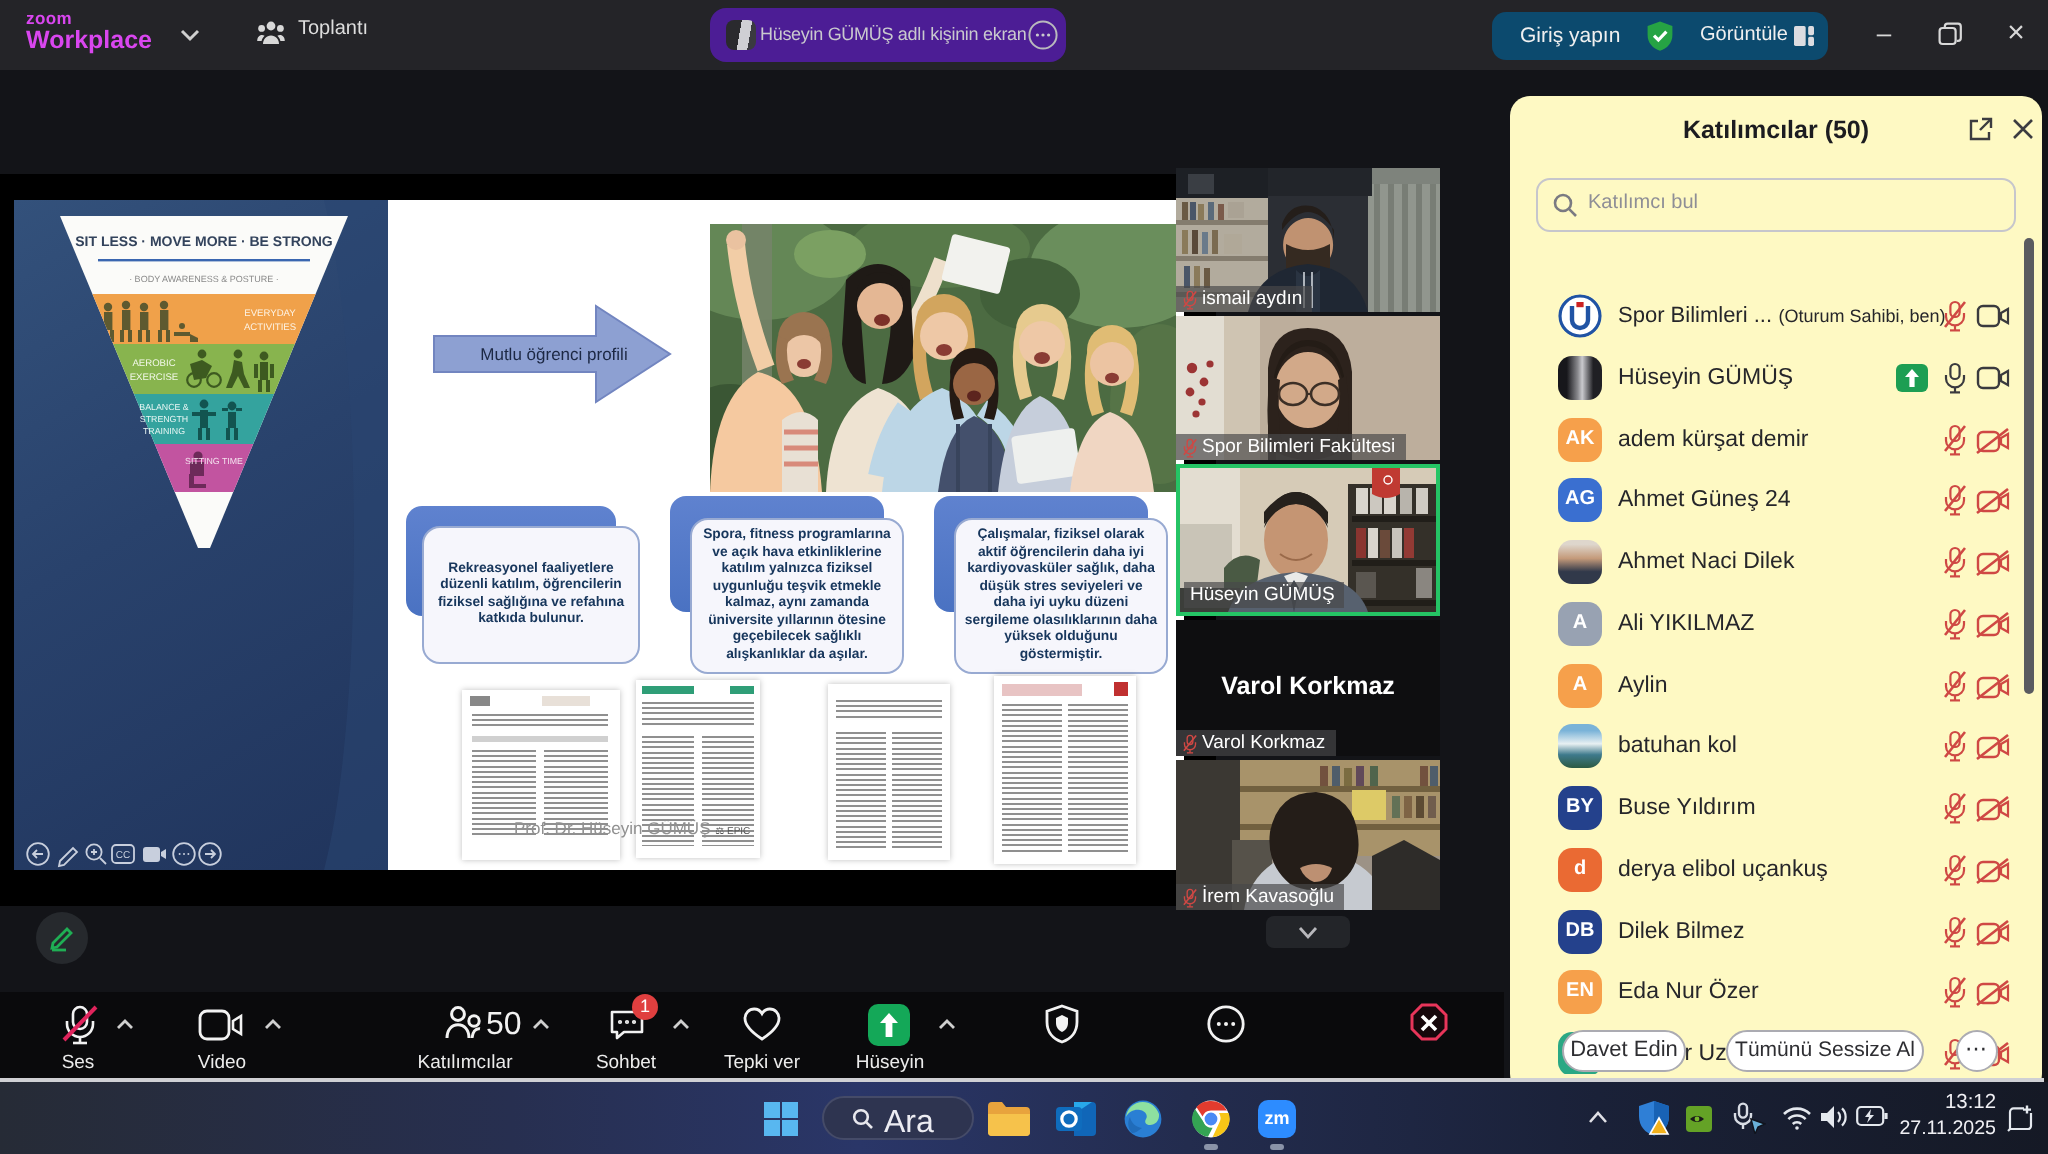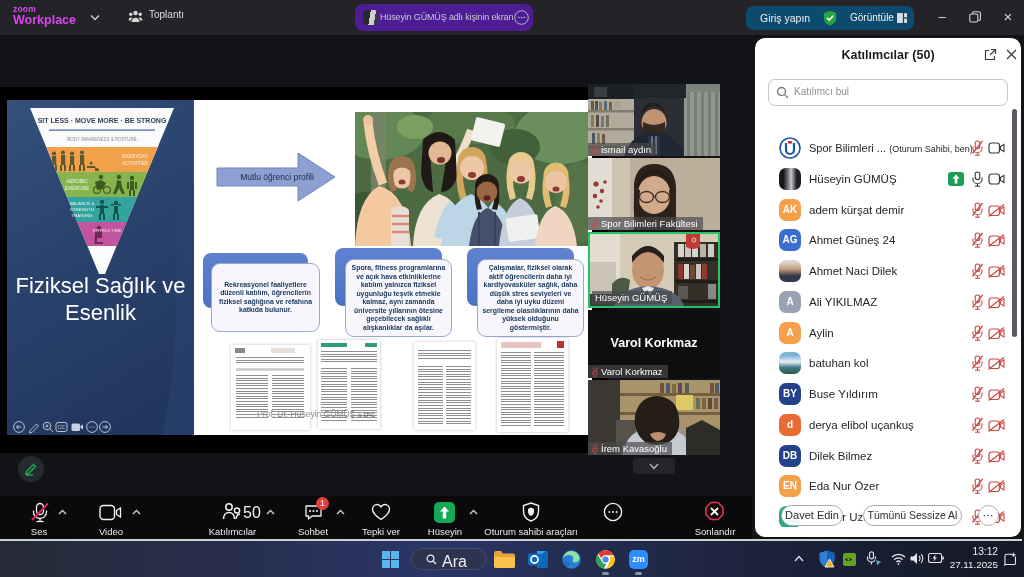--- a/index.html
+++ b/index.html
@@ -31,21 +31,21 @@
   .twhite { position:absolute; background:#f6f6fc; border:1px solid #98aad2; border-radius:9px; display:flex; align-items:center; justify-content:center; }
   .tin { color:#17365c; text-align:center; padding:2px 4px; line-height:8.5px; font-weight:bold; }
   .paper { position:absolute; background:#fff; box-shadow:0 0 3px rgba(0,0,0,0.25); }
   .plines { position:absolute; background:repeating-linear-gradient(180deg,#8f8f8f 0 1px,#fdfdfd 1px 2.6px); }
   
   #toolbar { position:absolute; left:0; top:496px; width:752px; height:45px; background:#0a0a0c; color:#ececec; }
   .tbtn { position:absolute; top:0; height:45px; text-align:center; }
   .tbtn .lbl { position:absolute; bottom:4px; width:100%; font-size:9.5px; color:#ececec; white-space:nowrap; }
   .caret2 { position:absolute; top:13px; }
   
-  #panel { position:absolute; left:755px; top:38px; width:266px; height:499px; background:#ffffff; border-radius:10px; }
+  #panel { position:absolute; left:755px; top:48px; width:266px; height:499px; background:#fef9c3; border-radius:10px; }
   #rows { position:absolute; left:0; top:71px; width:258px; height:390px; overflow:hidden;margin-top:28px; }
   .prow { position:absolute; left:0; width:258px; height:31px; }
   .pav { position:absolute; left:24px; top:0; width:22px; height:22px; border-radius:7px; color:#fff; font-size:10px; font-weight:bold; text-align:center; line-height:22px; }
   .pname { position:absolute; left:54px; top:0; font-size:11.5px; color:#26262a; line-height:22px; white-space:nowrap; }
   .pbtn { position:absolute; height:21px; border:1px solid #ababb2; border-radius:11px; font-size:11px; color:#2e2e32; text-align:center; line-height:19px; background:#fff; }
   .micoff { position:absolute; left:216px; top:3px; }
   .camoff { position:absolute; left:233px; top:5px; }
   
   #taskbar { position:absolute; left:0; top:541px; width:1024px; height:36px; background:linear-gradient(90deg,#262b36 0%,#272f50 25%,#2a3668 42%,#232c4e 58%,#1a2138 78%,#151925 100%); }
 </style>
@@ -197,21 +197,20 @@
       <text x="73" y="33" text-anchor="middle" font-size="4.5" fill="#8a8a8a" font-family="Liberation Sans">· BODY AWARENESS &amp; POSTURE ·</text>
       <text x="106" y="50" text-anchor="middle" font-size="4.8" fill="#fdf2e2" font-family="Liberation Sans">EVERYDAY</text>
       <text x="106" y="57" text-anchor="middle" font-size="4.8" fill="#fdf2e2" font-family="Liberation Sans">ACTIVITIES</text>
       <text x="48" y="75" text-anchor="middle" font-size="4.8" fill="#f2f8e8" font-family="Liberation Sans">AEROBIC</text>
       <text x="48" y="82" text-anchor="middle" font-size="4.8" fill="#f2f8e8" font-family="Liberation Sans">EXERCISE</text>
       <text x="53" y="97" text-anchor="middle" font-size="4.4" fill="#e8f6f4" font-family="Liberation Sans">BALANCE &amp;</text>
       <text x="53" y="103" text-anchor="middle" font-size="4.4" fill="#e8f6f4" font-family="Liberation Sans">STRENGTH</text>
       <text x="53" y="109" text-anchor="middle" font-size="4.4" fill="#e8f6f4" font-family="Liberation Sans">TRAINING</text>
       <text x="78" y="124" text-anchor="middle" font-size="4.4" fill="#f4e2ee" font-family="Liberation Sans">SITTING TIME</text>
     </svg>
-    <div class="abs" style="left:0;top:172px;width:187px;text-align:center;font-size:22px;line-height:27px;color:#fff;">Fiziksel Sağlık ve<br>Esenlik</div>
 
     <svg class="abs" style="left:4px;top:320px" width="100" height="14" viewBox="0 0 100 14" fill="none" stroke="#c8cfdd" stroke-width="0.9">
       <circle cx="8" cy="7" r="5.4"></circle>
         <path d="M5.5 7 h5 M7.5 5 L5.5 7 L7.5 9"></path>
       <path d="M19 10.5 L25.5 4 L27.5 6 L21 12.5 L18.5 13 Z"></path>
       <circle cx="36" cy="6" r="3.8"></circle>
         <path d="M39 9 L42 12"></path>
         <path d="M34.5 6 h3 M36 4.5 v3"></path>
       <rect x="45" y="2.5" width="11" height="9" rx="2"></rect>
         <text x="50.5" y="9" text-anchor="middle" font-size="5" fill="#c8cfdd" stroke="none" font-family="Liberation Sans">CC</text>
@@ -596,38 +595,32 @@
       <div class="lbl">Hüseyin</div>
     </div>
   <svg class="caret2" style="left:469px" width="9" height="6" viewBox="0 0 9 6">
       <path d="M1 5 L4.5 1.5 L8 5" fill="none" stroke="#cfcfcf" stroke-width="1.4"></path>
     </svg>
 
   <svg class="abs" style="left:522px;top:6px" width="18" height="20" viewBox="0 0 18 20">
       <path d="M9 1 L16.5 3.6 V9 C16.5 14 13.5 17.5 9 19 C4.5 17.5 1.5 14 1.5 9 V3.6 Z" fill="none" stroke="#f2f2f2" stroke-width="1.4"></path>
       <path d="M9 5.5 L12 7 V9.5 C12 11.6 10.8 13.2 9 14 C7.2 13.2 6 11.6 6 9.5 V7 Z" fill="#f2f2f2"></path>
     </svg>
-  <div class="tbtn" style="left:455px;width:152px;">
-      <div class="lbl">Oturum sahibi araçları</div>
-    </div>
 
   <svg class="abs" style="left:603px;top:6px" width="20" height="20" viewBox="0 0 20 20">
       <circle cx="10" cy="10" r="8.6" fill="none" stroke="#f2f2f2" stroke-width="1.4"></circle>
       <circle cx="6.4" cy="10" r="1" fill="#f2f2f2"></circle>
       <circle cx="10" cy="10" r="1" fill="#f2f2f2"></circle>
       <circle cx="13.6" cy="10" r="1" fill="#f2f2f2"></circle>
     </svg>
 
   <svg class="abs" style="left:704px;top:5px" width="21" height="21" viewBox="0 0 21 21">
       <path d="M7 1.5 h7 l5 5 v7 l-5 5 h-7 l-5-5 v-7 z" fill="#16070b" stroke="#e8355a" stroke-width="1.5"></path>
       <path d="M7 7 L14 14 M14 7 L7 14" stroke="#fff" stroke-width="1.8"></path>
     </svg>
-  <div class="tbtn" style="left:684px;width:62px;">
-      <div class="lbl">Sonlandır</div>
-    </div>
 </div>
 <div id="panel">
   <div style="position:absolute;left:0;top:10px;width:100%;text-align:center;font-size:12.5px;font-weight:bold;color:#1c1c20;">Katılımcılar (50)</div>
   <svg class="abs" style="left:228px;top:10px" width="14" height="14" viewBox="0 0 14 14" fill="none" stroke="#3c3c40" stroke-width="1.2">
       <path d="M6 2.5 H2.5 V11.5 H11.5 V8"></path>
       <path d="M8 1.5 H12.5 V6"></path>
       <path d="M12 2 L7 7"></path>
     </svg>
   <svg class="abs" style="left:250px;top:10px" width="13" height="13" viewBox="0 0 13 13" stroke="#3c3c40" stroke-width="1.3">
       <path d="M2 2 L11 11 M11 2 L2 11"></path>

